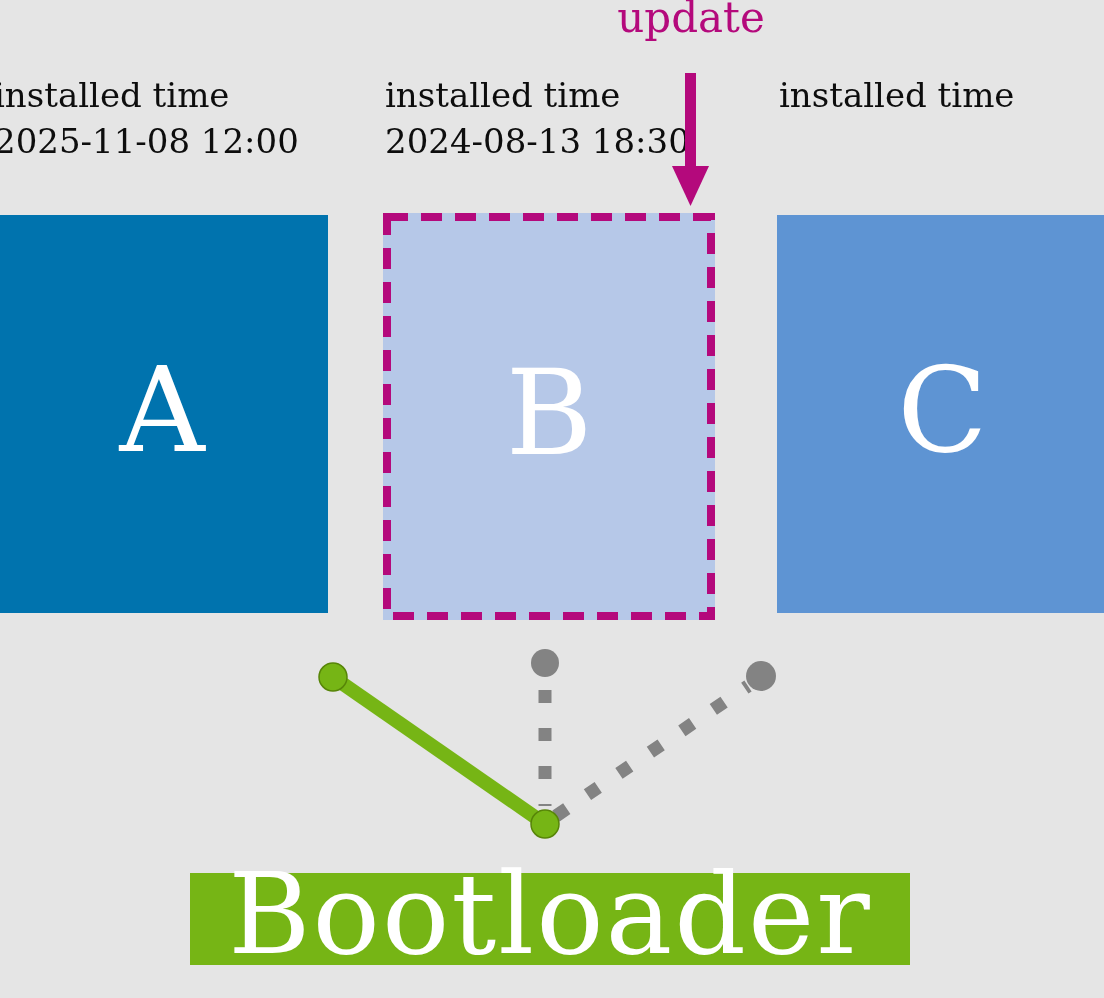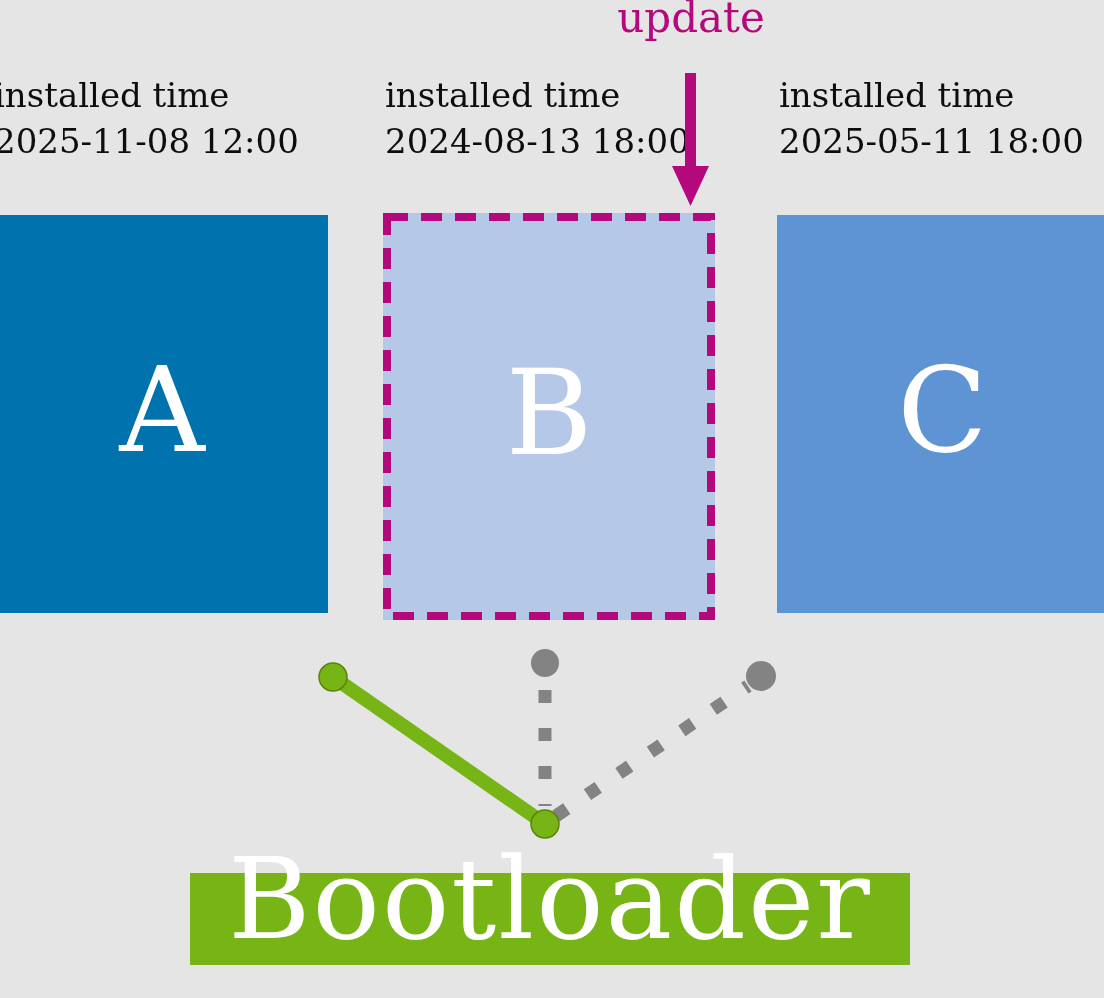--- a/index.html
+++ b/index.html
@@ -53,21 +53,21 @@
     color: #ffffff;
     font-size: 118px;
     line-height: 1;
     padding-bottom: 8px;
   }
   #bootloader-box {
     position: absolute;
     left: 190px; top: 873px;
     width: 720px; height: 92px;
     background: var(--green);
-    display: flex; align-items: flex-end; justify-content: center;
+    display: flex; align-items: center; justify-content: center;
   }
   #bootloader-box .bl-text {
     color: #ffffff;
     font-size: 112px;
     line-height: 1;
     letter-spacing: 2px;
     padding-bottom: 10px;
   }
   #overlay-svg {
     position: absolute;
@@ -82,25 +82,24 @@
 <div id="stage">
 
   <div id="update-label">update</div>
 
   <div class="slot-label" id="label-a">
     <div>installed time</div>
     <div>2025-11-08 12:00</div>
   </div>
   <div class="slot-label" id="label-b">
     <div>installed time</div>
-    <div>2024-08-13 18:00</div>
+    <div>2024-08-13 18:30</div>
   </div>
   <div class="slot-label" id="label-c">
     <div>installed time</div>
-    <div>2025-05-11 18:00</div>
   </div>
 
   <div class="slot-box" id="slot-a-box">
     <div class="slot-letter">A</div>
   </div>
   <div id="slot-b-box">
     <div class="slot-letter">B</div>
   </div>
   <div class="slot-box" id="slot-c-box">
     <div class="slot-letter">C</div>

